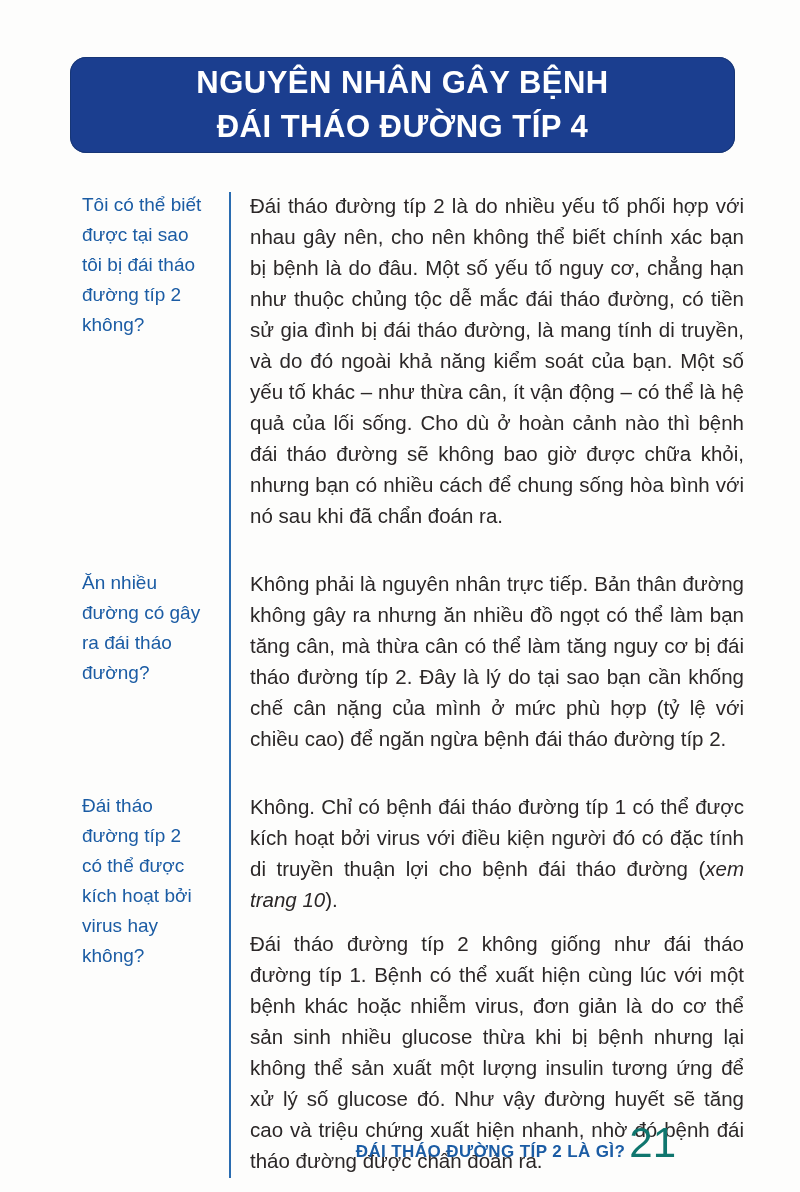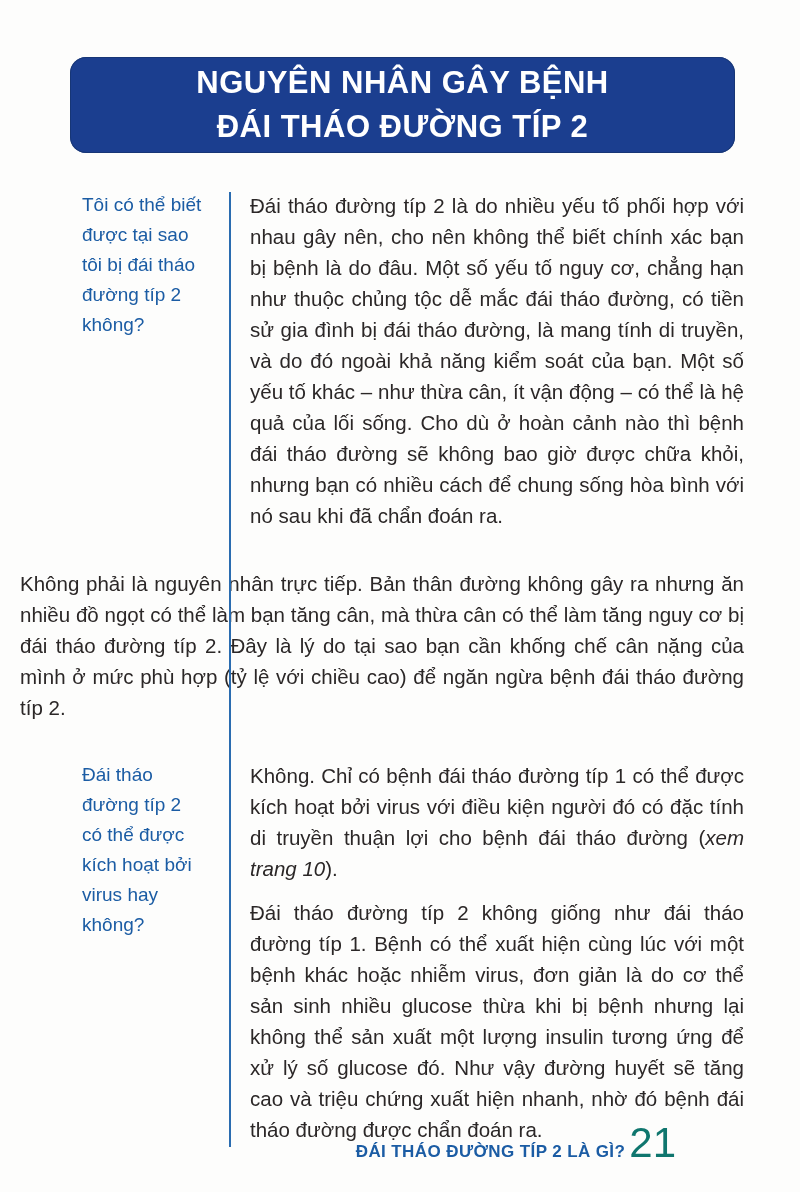--- a/index.html
+++ b/index.html
@@ -98,36 +98,39 @@
     line-height: 42px;
   }
 </style>
 </head>
 <body>
 
 <div class="page">
 
   <div class="banner">
     <div class="t-line">NGUYÊN NHÂN GÂY BỆNH</div>
-    <div class="t-line">ĐÁI THÁO ĐƯỜNG TÍP 2</div>
+    <div class="t-line">ĐÁI THÁO ĐƯỜNG TÍP 4</div>
   </div>
 
   <div class="content">
     <div class="vline"></div>
 
     <div class="qa-row">
       <div class="q-col">
         <div class="q-text">Tôi có thể biết được tại sao tôi bị đái tháo đường típ 2 không?</div>
       </div>
       <div class="a-col">
         <p class="a-text">Đái tháo đường típ 2 là do nhiều yếu tố phối hợp với nhau gây nên, cho nên không thể biết chính xác bạn bị bệnh là do đâu. Một số yếu tố nguy cơ, chẳng hạn như thuộc chủng tộc dễ mắc đái tháo đường, có tiền sử gia đình bị đái tháo đường, là mang tính di truyền, và do đó ngoài khả năng kiểm soát của bạn. Một số yếu tố khác – như thừa cân, ít vận động – có thể là hệ quả của lối sống. Cho dù ở hoàn cảnh nào thì bệnh đái tháo đường sẽ không bao giờ được chữa khỏi, nhưng bạn có nhiều cách để chung sống hòa bình với nó sau khi đã chẩn đoán ra.</p>
       </div>
     </div>
 
     <div class="qa-row">
+      <div class="q-col">
+        <div class="q-text">Ăn nhiều đường có gây ra đái tháo đường?</div>
+      </div>
       <div class="a-col">
         <p class="a-text">Không phải là nguyên nhân trực tiếp. Bản thân đường không gây ra nhưng ăn nhiều đồ ngọt có thể làm bạn tăng cân, mà thừa cân có thể làm tăng nguy cơ bị đái tháo đường típ 2. Đây là lý do tại sao bạn cần khống chế cân nặng của mình ở mức phù hợp (tỷ lệ với chiều cao) để ngăn ngừa bệnh đái tháo đường típ 2.</p>
       </div>
     </div>
 
     <div class="qa-row">
       <div class="q-col">
         <div class="q-text">Đái tháo đường típ 2 có thể được kích hoạt bởi virus hay không?</div>
       </div>
       <div class="a-col">

